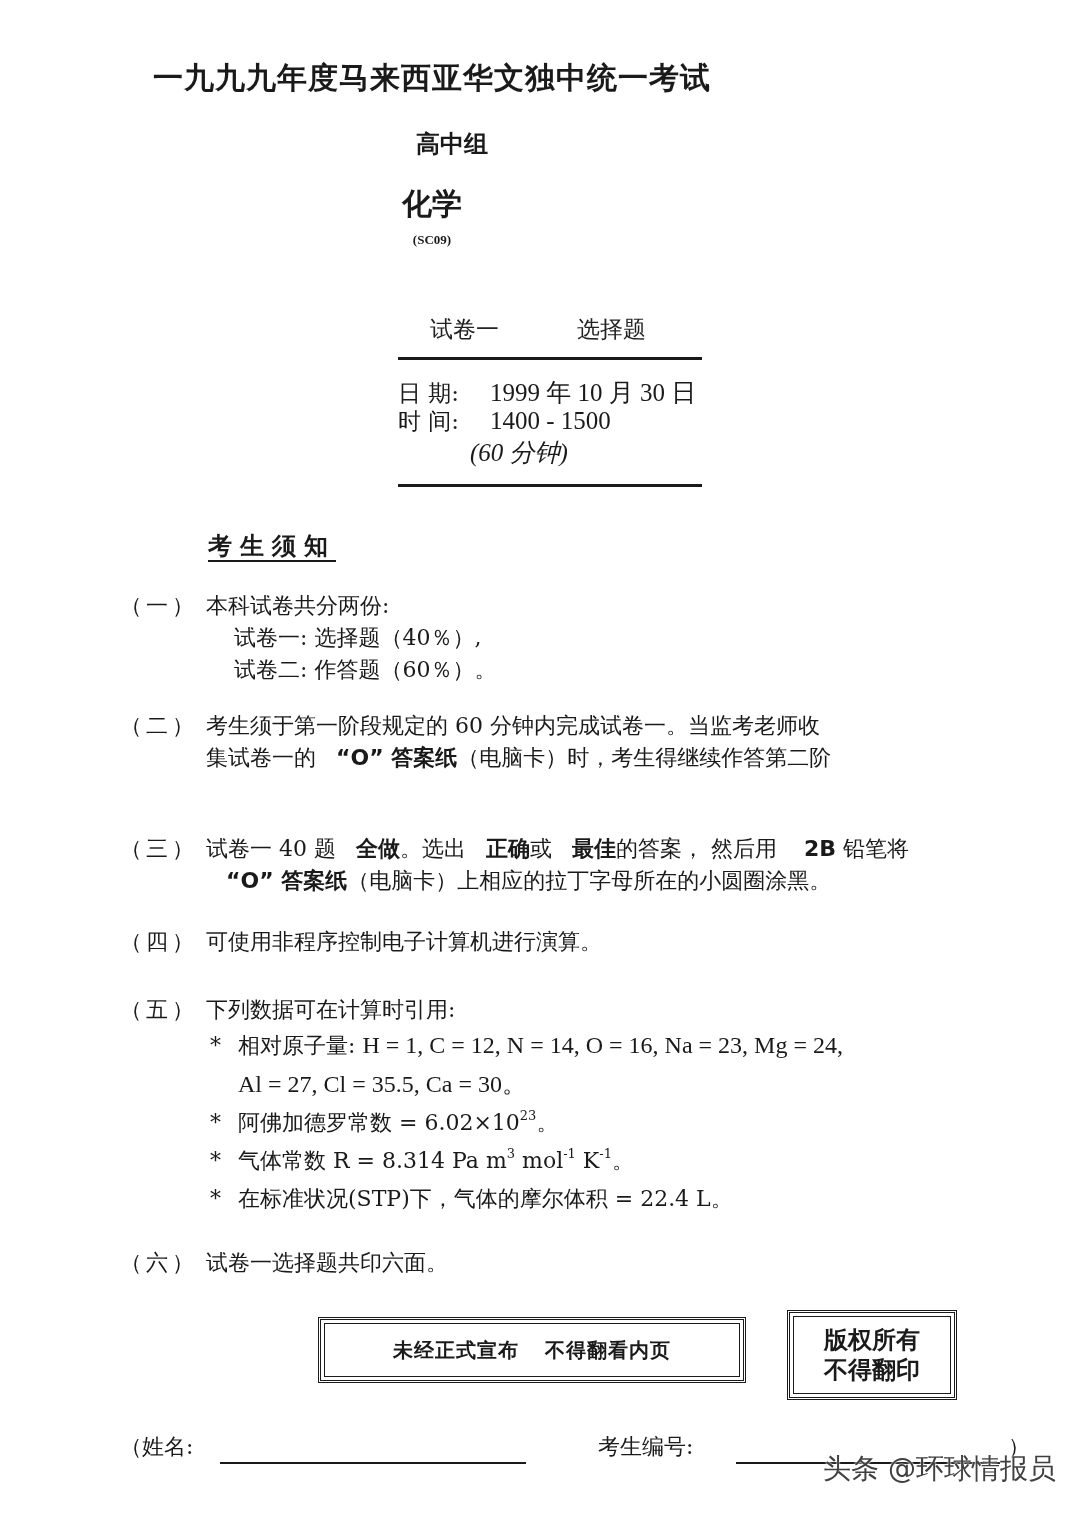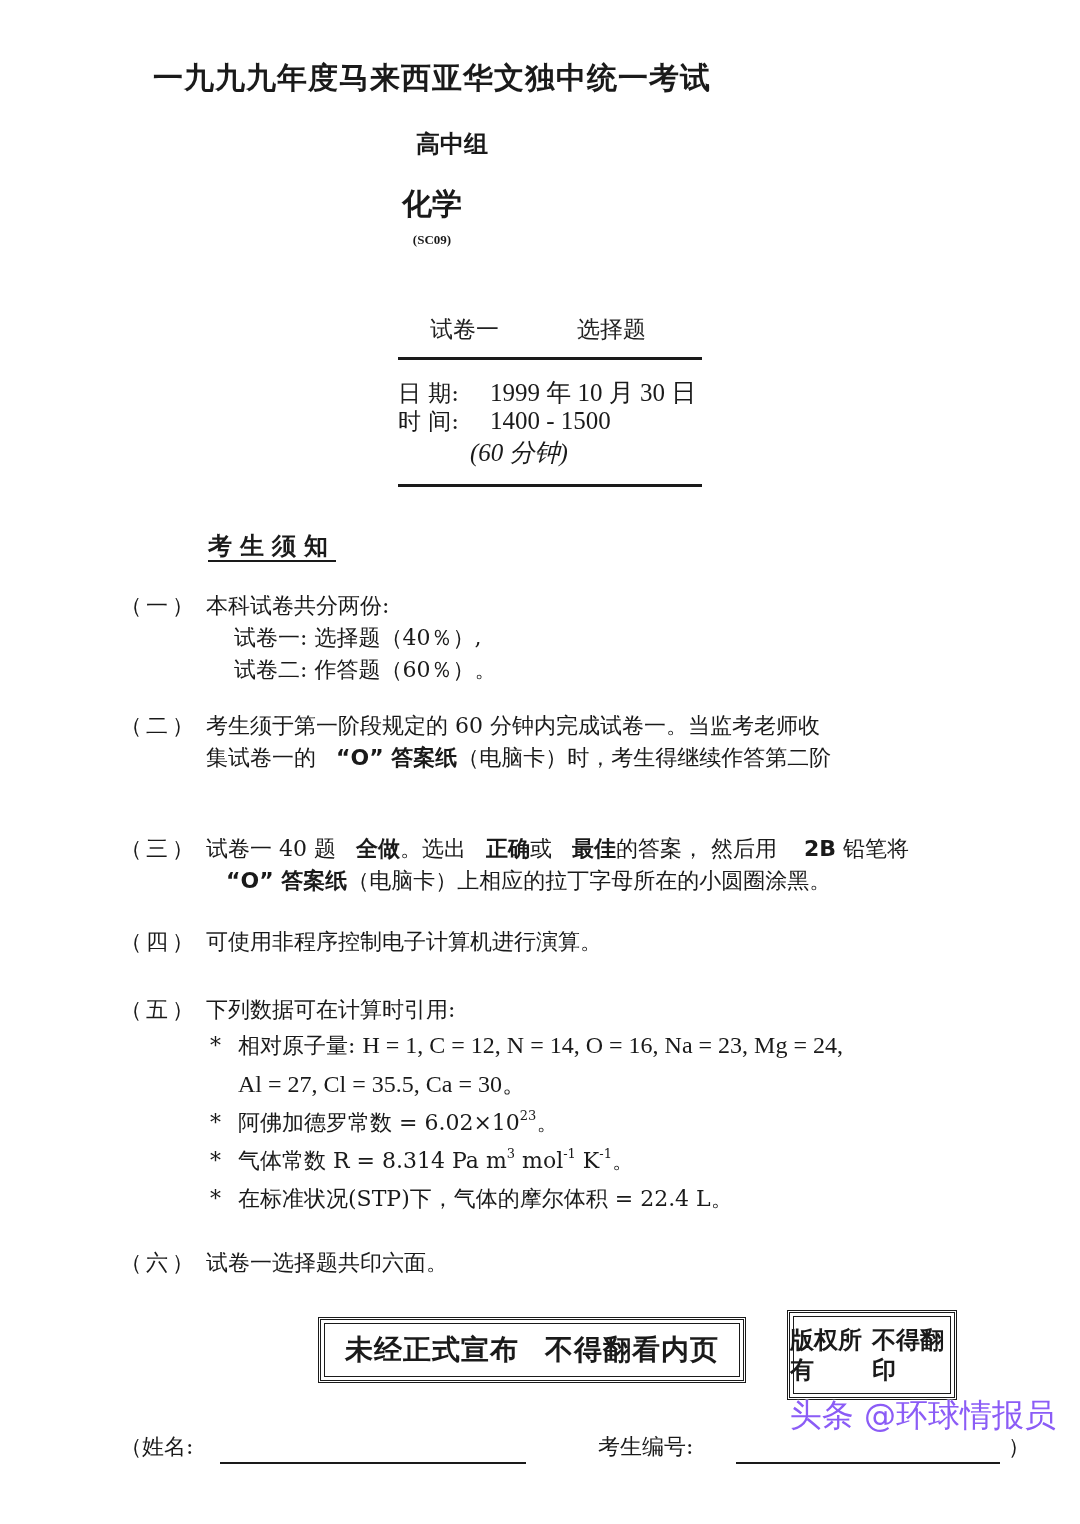--- a/index.html
+++ b/index.html
@@ -54,41 +54,41 @@
     #item-6 { top: 1247px; }
 
     .bullet { display: block; white-space: nowrap; padding-left: 4px; }
     .bullet .star { display: inline-block; width: 28px; }
     #item-5 .bullet { line-height: 38px; }
 
     #notice-box {
       position: absolute; left: 318px; top: 1317px; width: 428px; height: 66px;
       border: 3px double #1a1a1a; outline: 1px solid #1a1a1a; outline-offset: -7px;
       display: flex; align-items: center; justify-content: center;
-      font-size: 28px; letter-spacing: 1px;
+      font-size: 20px; letter-spacing: 1px;
     }
     #notice-box .gap { display: inline-block; width: 26px; }
     #copyright-box {
       position: absolute; left: 787px; top: 1310px; width: 170px; height: 90px;
       border: 3px double #1a1a1a; outline: 1px solid #1a1a1a; outline-offset: -7px;
-      display: flex; flex-direction: row; align-items: center; justify-content: center;
+      display: flex; flex-direction: column; align-items: center; justify-content: center;
       font-size: 24px; line-height: 30px;
     }
 
     #signature-row { position: absolute; left: 120px; top: 1432px; width: 920px; height: 40px; font-size: 22px; }
     .sig-field { position: absolute; top: 0; }
     .sig-line { position: absolute; top: 30px; height: 0; border-bottom: 2px solid #1a1a1a; }
     #name-label { left: 0; }
     #name-line { left: 100px; width: 306px; }
     #id-label { left: 478px; }
     #id-line { left: 616px; width: 264px; }
     #close-paren { left: 888px; }
 
     #watermark {
-      position: absolute; right: 24px; top: 1394px; font-size: 32px; color: #8b5cf6;
+      position: absolute; right: 24px; top: 1450px; font-size: 28px; color: #404040;
       font-family: "DejaVu Sans", "Liberation Sans", sans-serif;
       text-shadow: 0 0 2px #fff, 0 0 2px #fff;
     }
   </style>
 </head>
 <body>
 
 <div id="main-title" class="abs center sans-bold">一九九九年度马来西亚华文独中统一考试</div>
 <div id="level" class="abs center sans-bold">高中组</div>
 <div id="subject" class="abs center sans-bold">化学</div>

